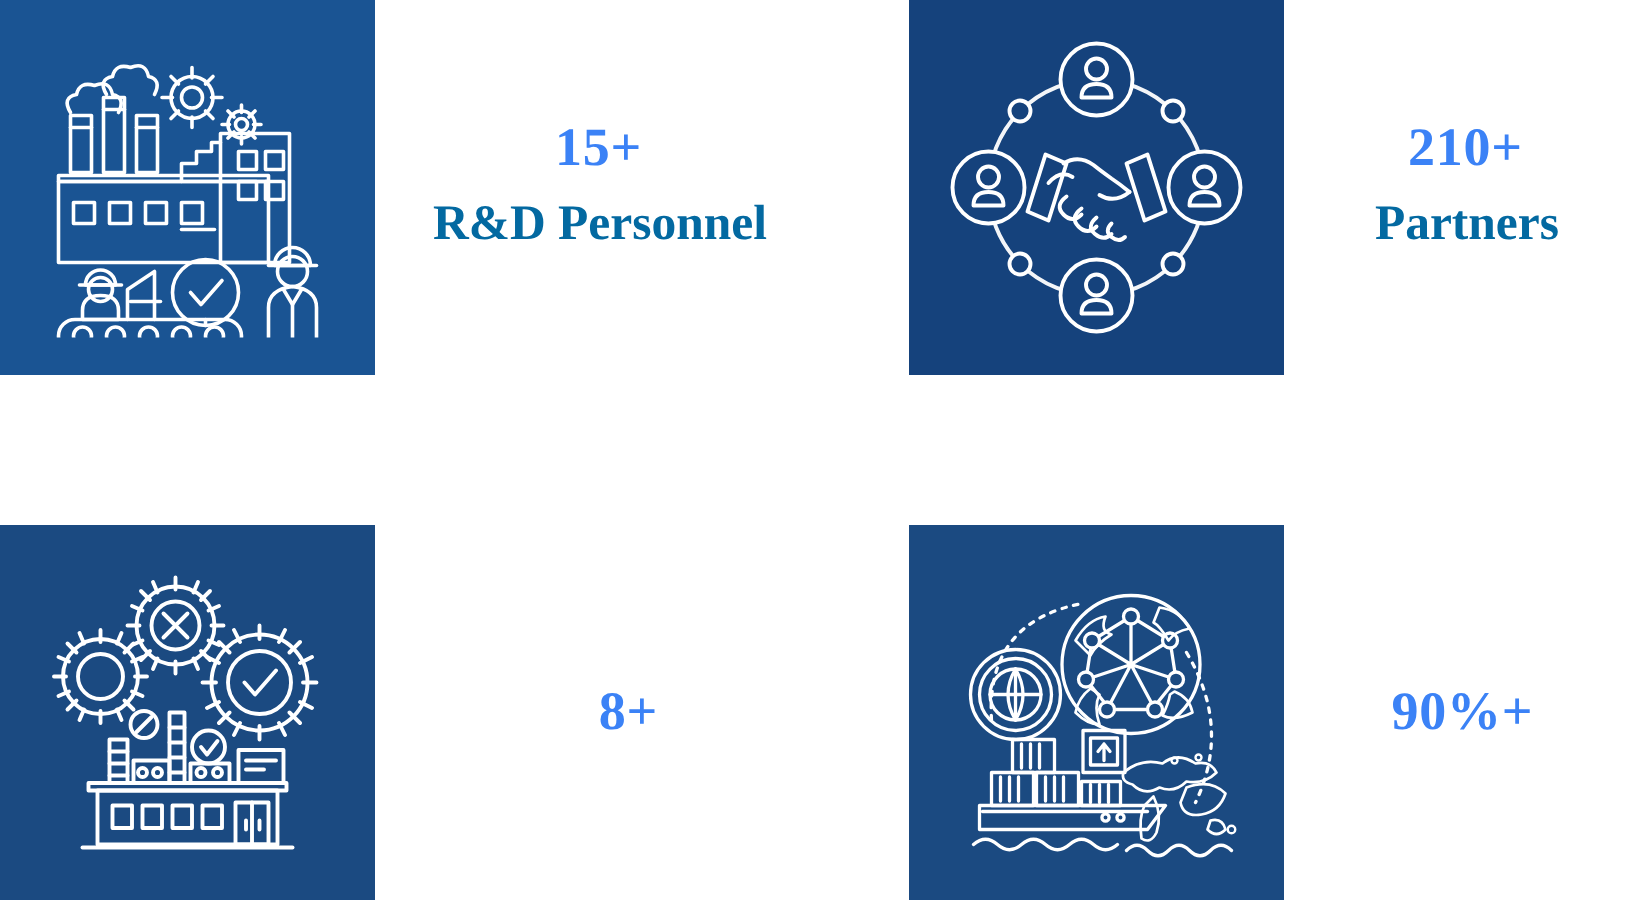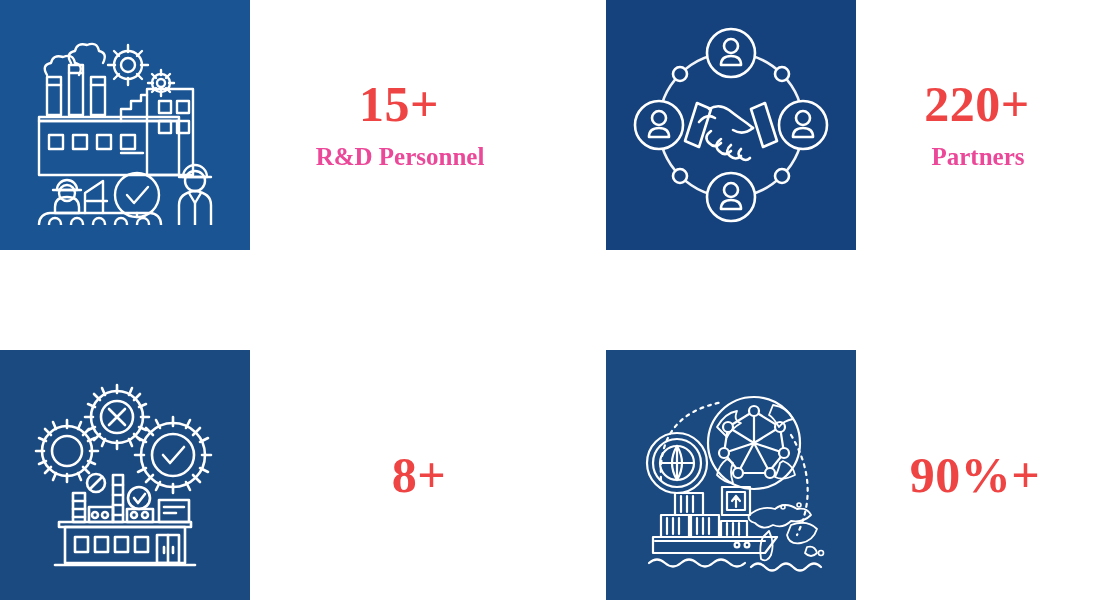--- a/index.html
+++ b/index.html
@@ -24,32 +24,32 @@
 
   .tile-text{
     display:flex;flex-direction:column;
     align-items:center;justify-content:center;
     height:250px;
     box-sizing:border-box;
   }
   .stat-number{
     font-family:"Liberation Serif", serif;
     font-weight:bold;
-    font-size:50px;
+    font-size:36px;
     line-height:1.05;
-    color:#ef4444;
+    color:#3b82f6;
     letter-spacing:0.5px;
     white-space:nowrap;
   }
   .stat-label{
     font-family:"Liberation Serif", serif;
     font-weight:bold;
-    font-size:25px;
+    font-size:33px;
     line-height:1.2;
-    color:#ec4899;
+    color:#0369a1;
     white-space:nowrap;
     margin-top:12px;
   }
 
   
   #stat-rd        {left:0px;   top:0px;}
   #stat-rd   .tile-text{width:300px;}
   #stat-partners  {left:606px; top:0px;}
   #stat-partners .tile-text{width:244px;}
   #stat-years     {left:0px;   top:350px;}
@@ -173,21 +173,21 @@
         <path d="M78 84 q10 -6 20 1 q5 4 12 9 q6 4 12 9"></path>
         <path d="M122 103 q-10 8 -20 2"></path>
         <path d="M80 106 q-8 6 -2 12 q6 6 12 0"></path>
         <path d="M90 114 q-8 6 -2 12 q6 6 12 0"></path>
         <path d="M100 120 q-7 6 -1 11 q6 5 11 0"></path>
         <path d="M110 124 q-5 5 0 9 q5 4 9 0"></path>
         <path d="M68 97 q8 -9 16 -4"></path>
       </svg>
     </div>
     <div class="tile-text">
-      <div class="stat-number">220+</div>
+      <div class="stat-number">210+</div>
       <div class="stat-label">Partners</div>
     </div>
   </div>
 
   <div class="stat" id="stat-years">
     <div class="tile-img" style="background:#1b4a81">
       <svg width="200" height="200" viewBox="0 0 200 200" fill="none" stroke="#ffffff" stroke-width="2.6" stroke-linecap="round" stroke-linejoin="round">
 
         <g>
           <circle cx="92" cy="42" r="26"></circle>

